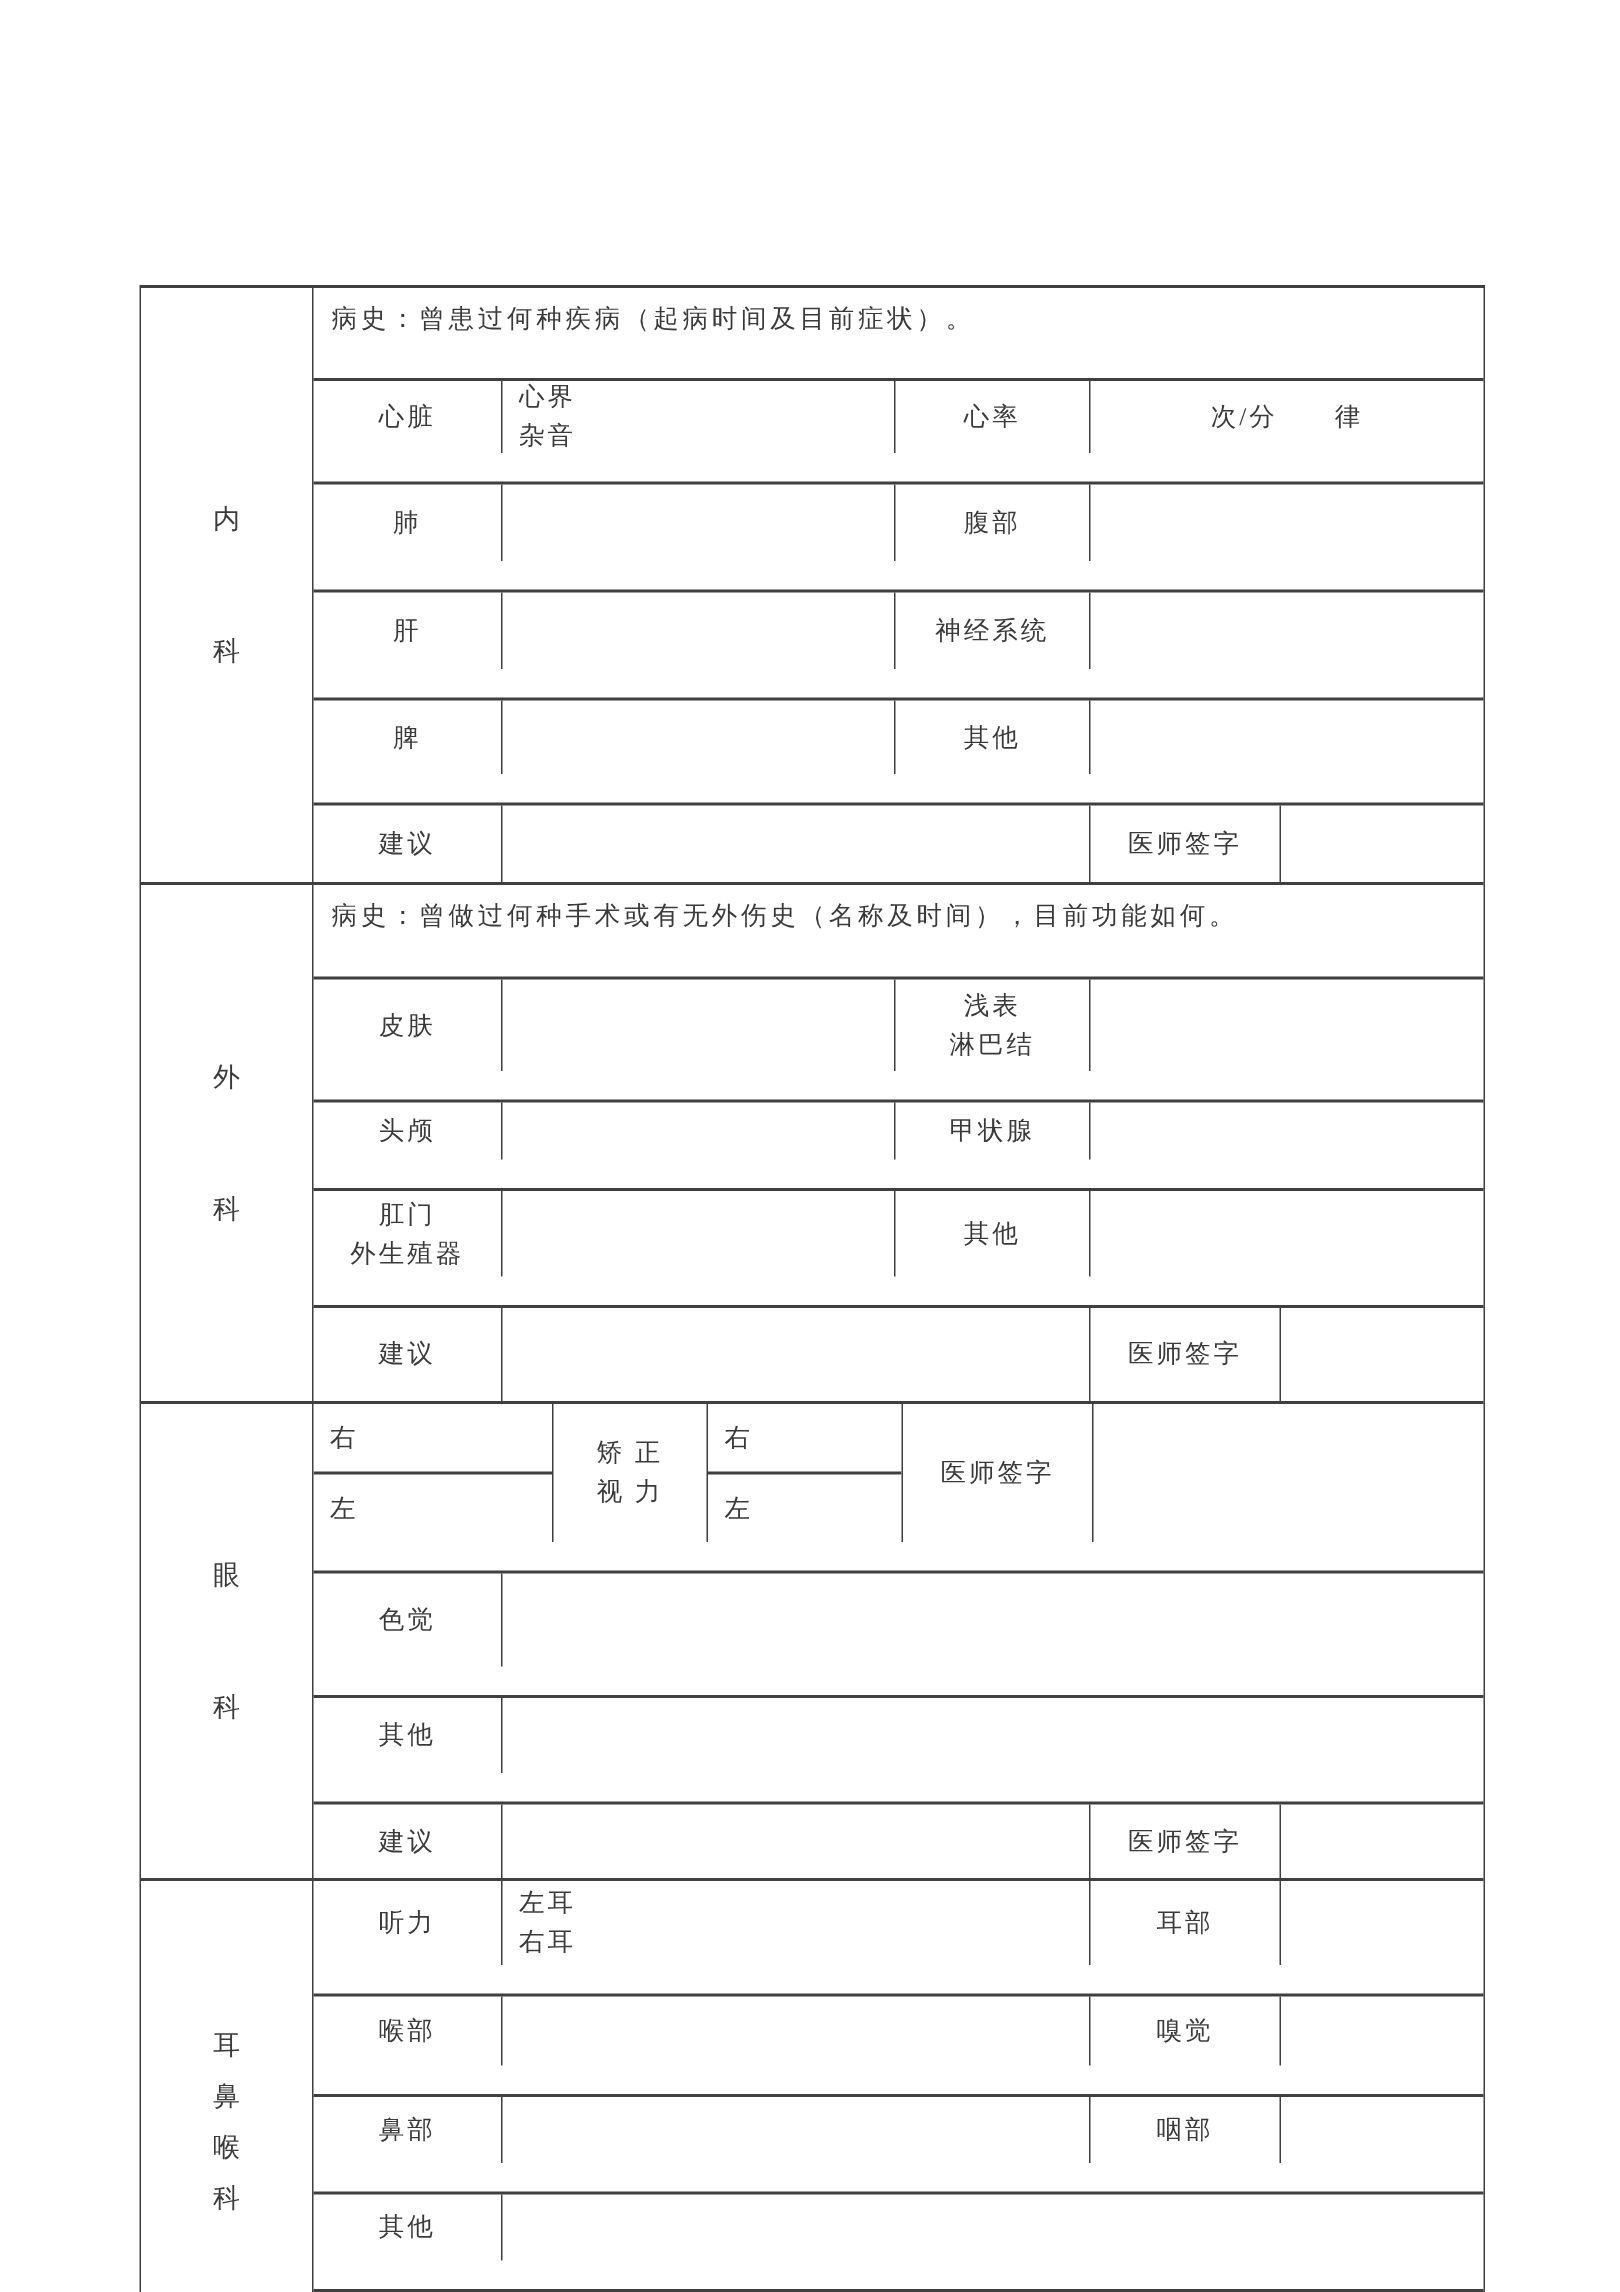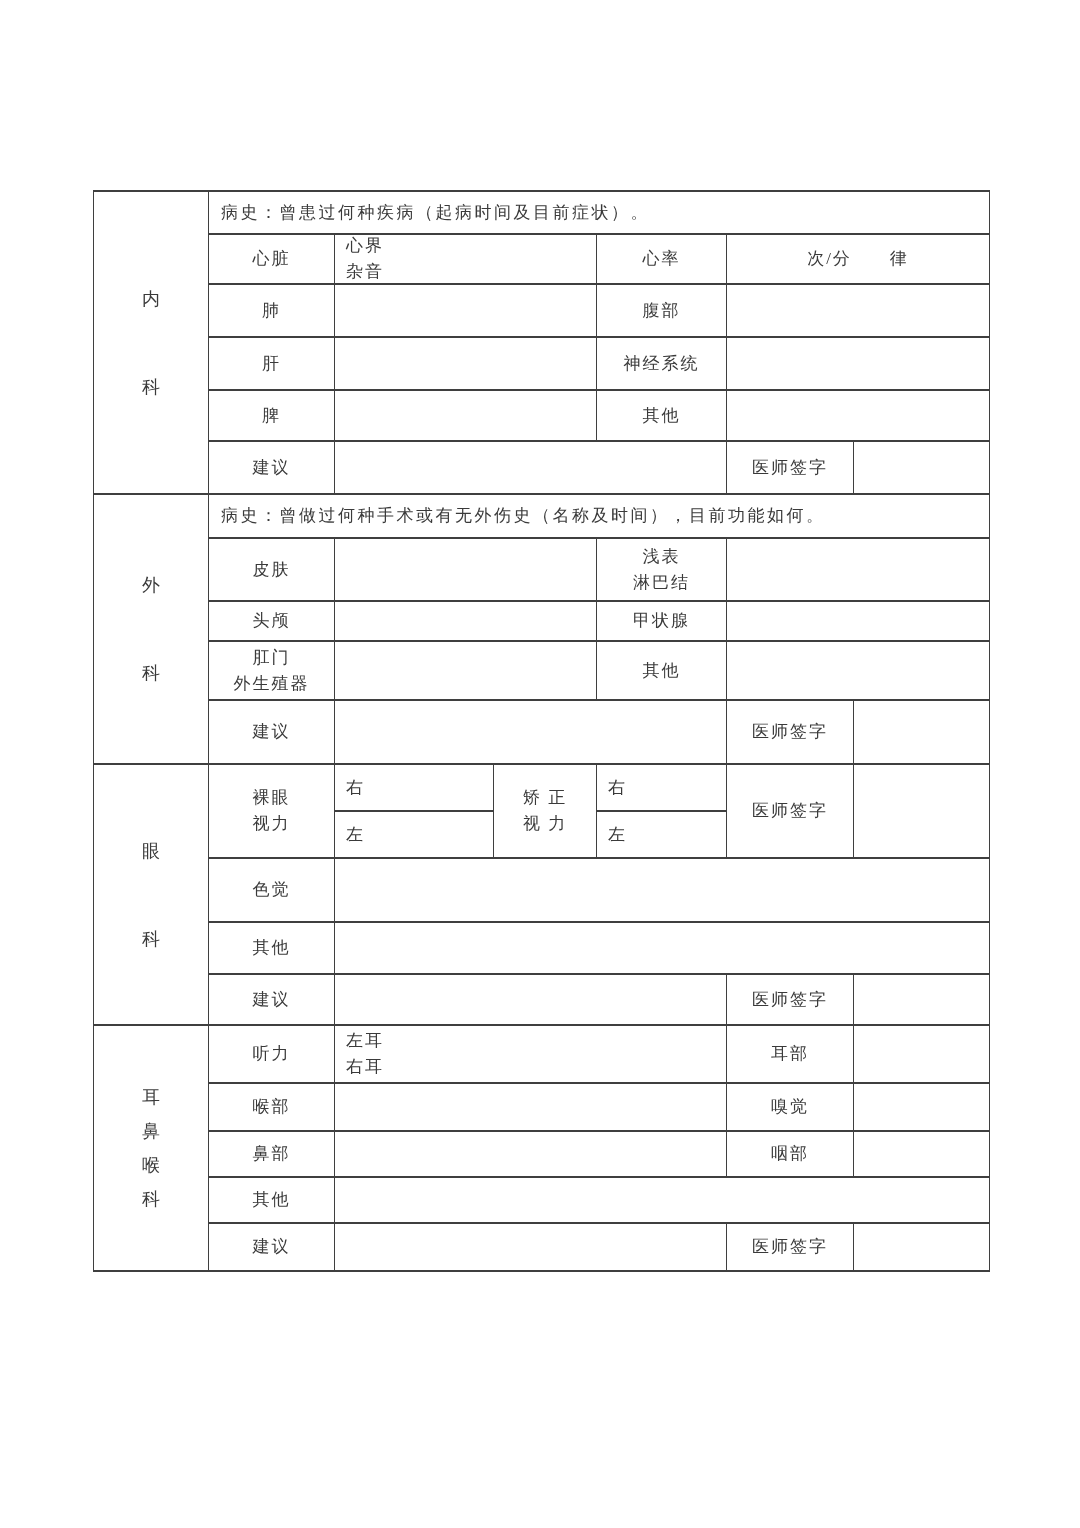--- a/index.html
+++ b/index.html
@@ -16,21 +16,21 @@
   }
   .section { display: flex; }
   .section + .section { border-top: 2px solid #3f3f3f; }
   .sec-label {
     width: 115px; flex: 0 0 115px; border-right: 1px solid #3f3f3f;
     display: flex; flex-direction: column; align-items: center; justify-content: center;
     font-size: 18px;
   }
   .gap-lg { gap: 64px; }
   .gap-sm { gap: 10px; }
-  .sec-body { flex: 1; display: flex; flex-direction: column; min-width: 0; }
+  .sec-body { flex: 1; display: flex; flex-direction: column; min-width: 0; gap: 19px; }
   .row { display: flex; }
   .row + .row { border-top: 2px solid #3f3f3f; }
   .cell {
     display: flex; align-items: center; justify-content: center;
     font-size: 17px; letter-spacing: 2px; line-height: 26px;
     white-space: pre-line; text-align: center; overflow: hidden;
   }
   .cell + .cell { border-left: 1px solid #3f3f3f; }
   .left { justify-content: flex-start; text-align: left; padding-left: 11px; }
   .history { padding-left: 12px; letter-spacing: 2.5px; justify-content: flex-start; text-align: left; }
@@ -132,22 +132,20 @@
     </div>
   </div>
 
   <div class="section">
     <div class="sec-label gap-lg">
       <span>眼</span>
       <span>科</span>
     </div>
     <div class="sec-body">
       <div class="row" style="height:92px">
-        <div class="cell w125">裸眼
-视力</div>
         <div class="cell w159 vgroup">
           <div class="vcell">
             <span>右</span>
             <span></span>
           </div>
           <div class="vcell">
             <span>左</span>
             <span></span>
           </div>
         </div>

